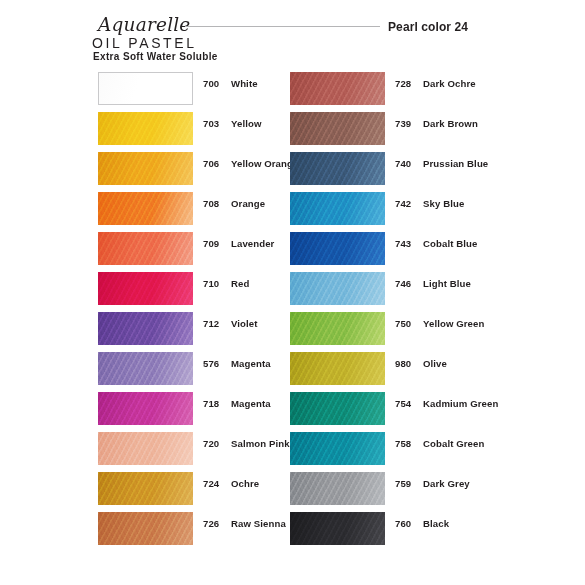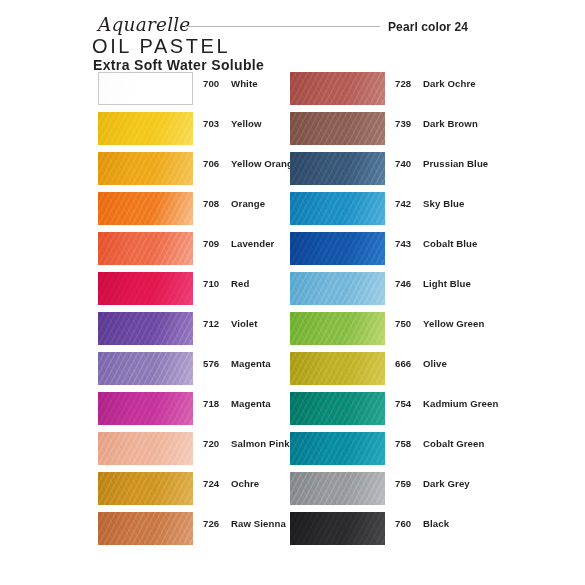--- a/index.html
+++ b/index.html
@@ -43,30 +43,30 @@
     font-family: "DejaVu Serif", serif;
     font-style: italic;
     font-size: 18.5px;
     letter-spacing: 0.2px;
     color: #231f20;
     line-height: 1;
     margin: 0 0 1px 6px;
   }
   .brand-main {
     font-family: "Liberation Sans", sans-serif;
-    font-size: 20px;
+    font-size: 14px;
     font-weight: 400;
     letter-spacing: 2.6px;
     color: #231f20;
     line-height: 1.05;
     margin: 0;
   }
   .brand-sub {
     font-family: "Liberation Sans", sans-serif;
-    font-size: 14px;
+    font-size: 10px;
     font-weight: bold;
     letter-spacing: 0.35px;
     color: #231f20;
     line-height: 1.1;
     margin: 1px 0 0 1px;
   }
   .header-rule {
     position: absolute;
     left: 185px;
     top: 26px;
@@ -258,21 +258,21 @@
         <div class="code">746</div>
         <div class="name">Light Blue</div>
       </div>
       <div class="row">
         <div class="swatch" style="background: linear-gradient(108deg, rgb(111, 174, 49) 0%, rgb(134, 189, 69) 42%, rgb(134, 189, 69) 58%, rgb(188, 216, 111) 100%);"></div>
         <div class="code">750</div>
         <div class="name">Yellow Green</div>
       </div>
       <div class="row">
         <div class="swatch" style="background: linear-gradient(108deg, rgb(169, 154, 24) 0%, rgb(192, 176, 42) 42%, rgb(192, 176, 42) 58%, rgb(214, 201, 79) 100%);"></div>
-        <div class="code">666</div>
+        <div class="code">980</div>
         <div class="name">Olive</div>
       </div>
       <div class="row">
         <div class="swatch" style="background: linear-gradient(108deg, rgb(6, 115, 99) 0%, rgb(14, 138, 118) 42%, rgb(14, 138, 118) 58%, rgb(42, 167, 144) 100%);"></div>
         <div class="code">754</div>
         <div class="name">Kadmium Green</div>
       </div>
       <div class="row">
         <div class="swatch" style="background: linear-gradient(108deg, rgb(5, 118, 138) 0%, rgb(13, 140, 160) 42%, rgb(13, 140, 160) 58%, rgb(42, 169, 187) 100%);"></div>
         <div class="code">758</div>

